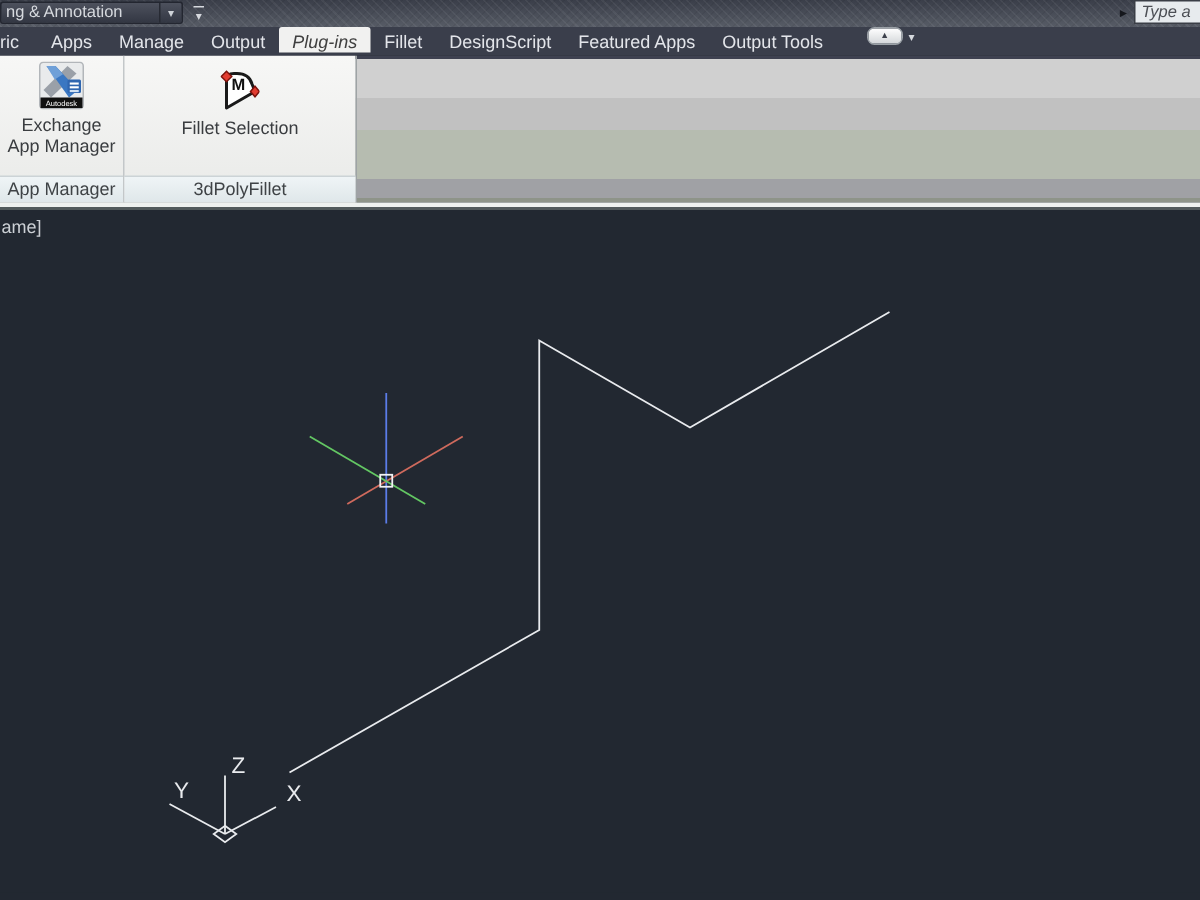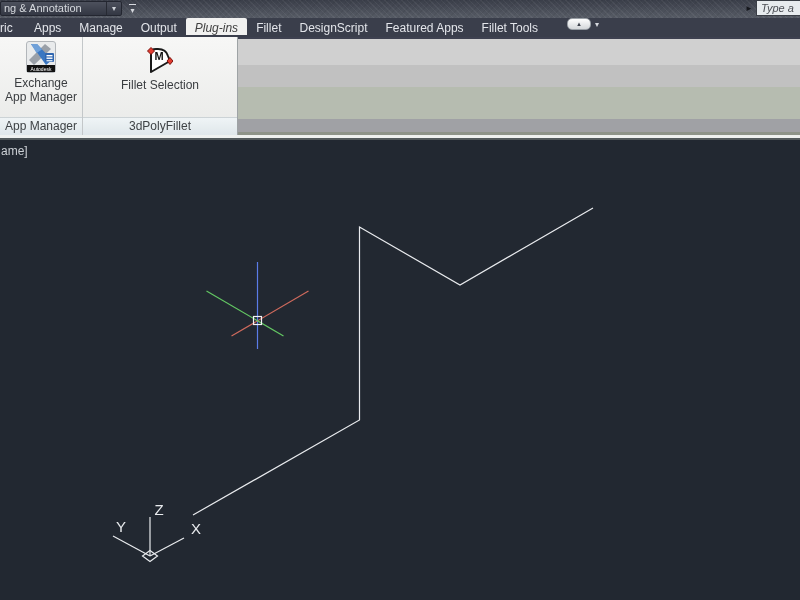--- a/index.html
+++ b/index.html
@@ -101,21 +101,21 @@
 
 <div class="tabbar">
   <div class="tab cut">ric</div>
   <div class="tab">Apps</div>
   <div class="tab">Manage</div>
   <div class="tab">Output</div>
   <div class="tab active">Plug-ins</div>
   <div class="tab">Fillet</div>
   <div class="tab">DesignScript</div>
   <div class="tab">Featured Apps</div>
-  <div class="tab">Fillet Tools</div>
+  <div class="tab">Output Tools</div>
   <div class="minrb">
     <span class="pill">
         <span>▴</span>
       </span>
     <span class="mcaret">▾</span>
   </div>
 </div>
 
 <div class="ribbonrow">
   <div class="stripes"></div>

